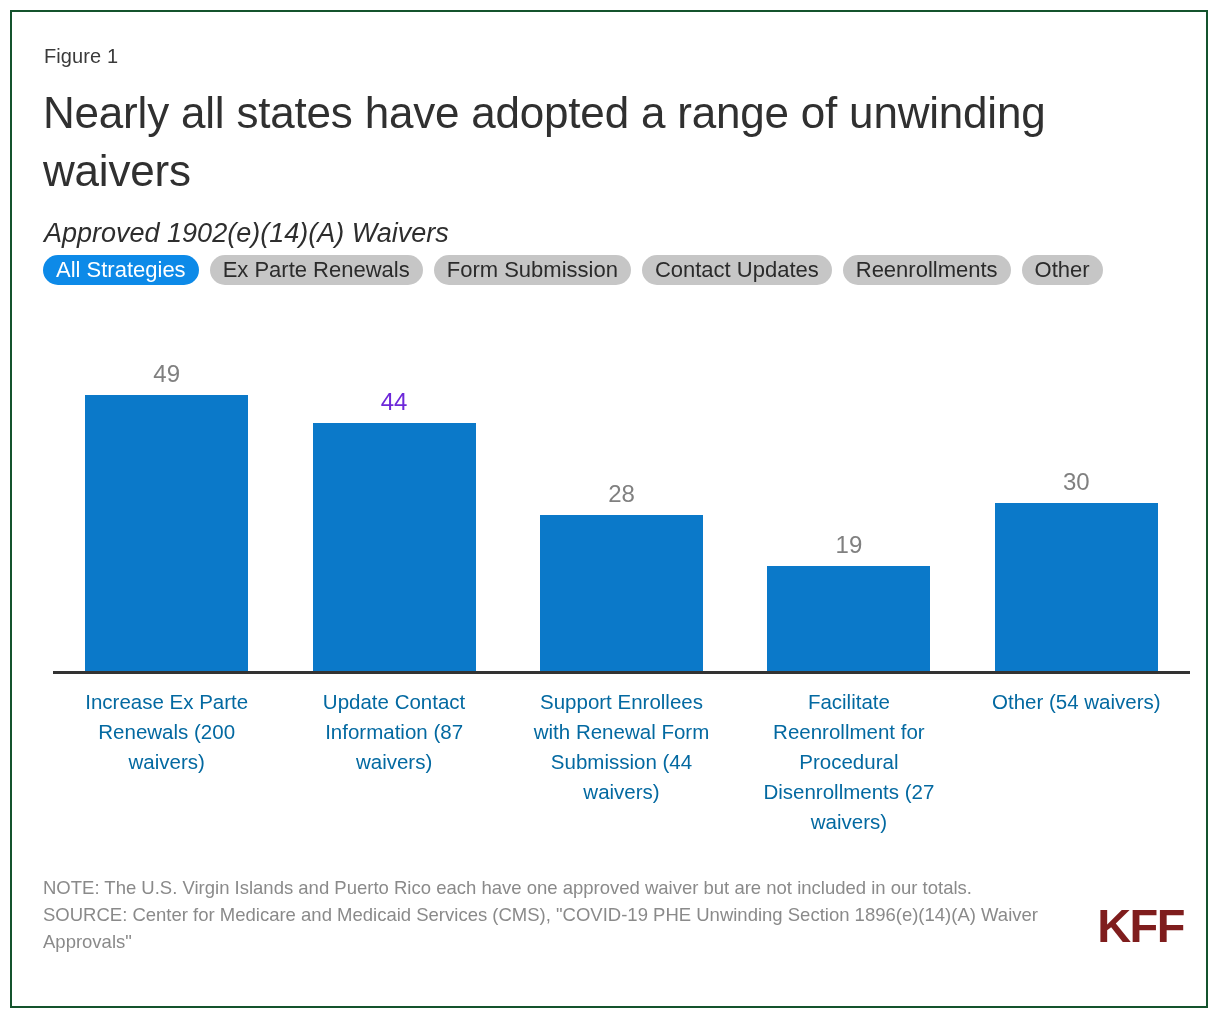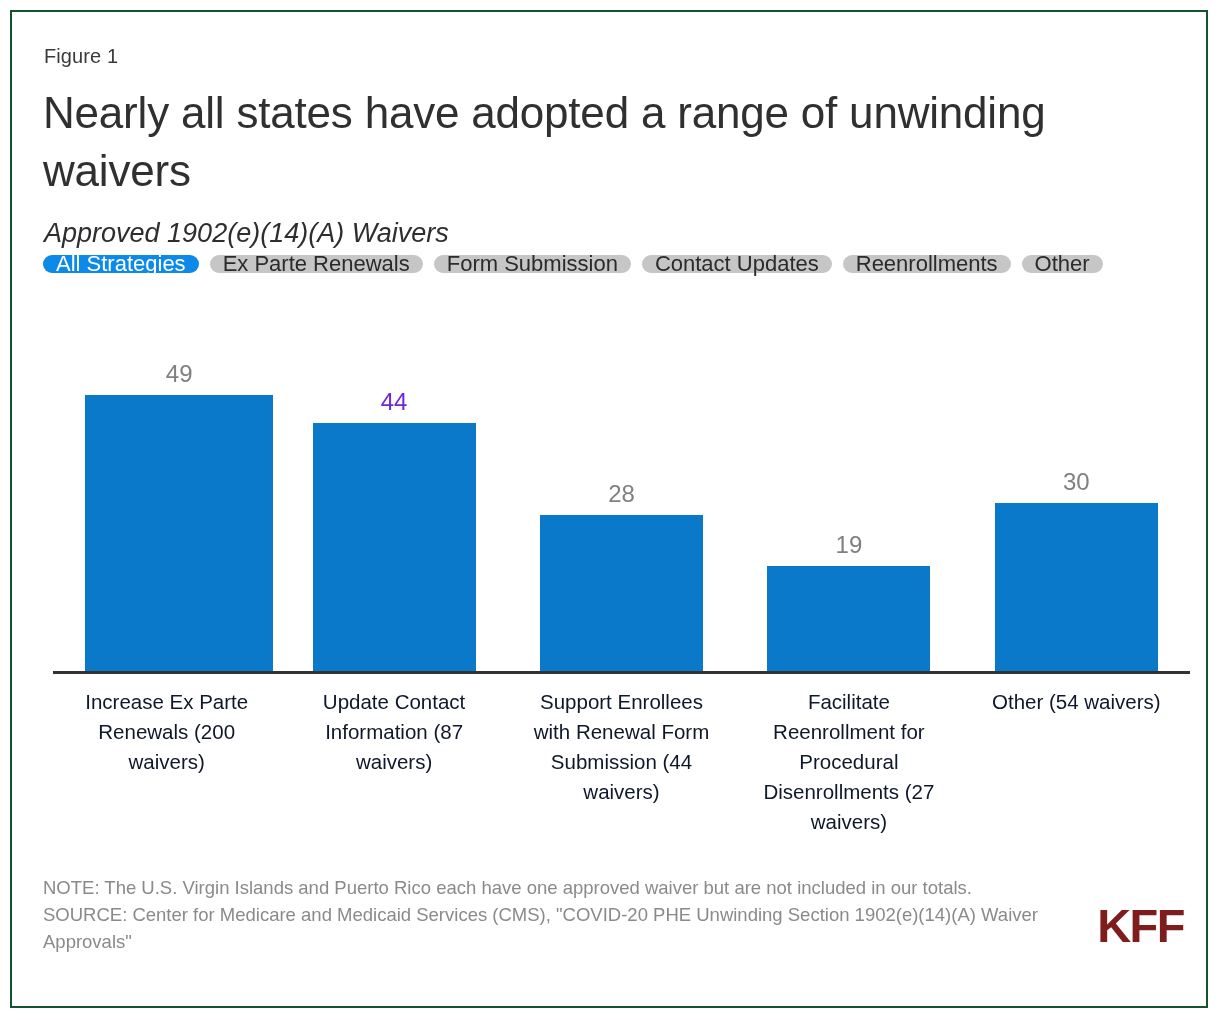--- a/index.html
+++ b/index.html
@@ -67,21 +67,21 @@
     width: 1120px;
     display: flex;
     flex-wrap: wrap;
     gap: 7px 11px;
     align-content: flex-start;
   }
   .pill {
     display: inline-flex;
     align-items: center;
     justify-content: center;
-    height: 18px;
+    height: 30px;
     padding: 0 13px;
     border-radius: 15px;
     font-size: 22px;
     line-height: 1;
     color: #2b2b2b;
     background: #c6c6c6;
     white-space: nowrap;
     cursor: pointer;
     user-select: none;
   }
@@ -135,21 +135,21 @@
     top: 675px;
     width: 1137px;
     height: 165px;
   }
   .x-label {
     position: absolute;
     top: 0;
     text-align: center;
     font-size: 20.5px;
     line-height: 30px;
-    color: #0f172a;
+    color: #0369a1;
   }
 
   
   #footer-note {
     position: absolute;
     left: 31px;
     top: 862px;
     width: 1010px;
     font-size: 18.5px;
     line-height: 27px;
@@ -184,21 +184,21 @@
   <div id="strategy-pills">
       <div class="pill active">All Strategies</div>
       <div class="pill">Ex Parte Renewals</div>
       <div class="pill">Form Submission</div>
       <div class="pill">Contact Updates</div>
       <div class="pill">Reenrollments</div>
       <div class="pill">Other</div>
     </div>
 
   <div id="plot-area">
-      <div class="bar-slot" style="left: 32.2px; width: 163px; padding-left: 25px;">
+      <div class="bar-slot" style="left: 32.2px; width: 163px;">
         <div class="bar-rect" title="Increase Ex Parte Renewals (200 waivers): 49" style="height: 279px; background: rgb(11, 121, 201);"></div>
         <div class="bar-value" style="bottom: 288px; color: rgb(128, 128, 128);">49</div>
       </div>
       <div class="bar-slot" style="left: 259.6px; width: 163px;">
         <div class="bar-rect" title="Update Contact Information (87 waivers): 44" style="height: 250.531px; background: rgb(11, 121, 201);"></div>
         <div class="bar-value" style="bottom: 259.531px; color: #6d28d9;">44</div>
       </div>
       <div class="bar-slot" style="left: 487px; width: 163px;">
         <div class="bar-rect" title="Support Enrollees with Renewal Form Submission (44 waivers): 28" style="height: 159.429px; background: rgb(11, 121, 201);"></div>
         <div class="bar-value" style="bottom: 168.429px; color: rgb(128, 128, 128);">28</div>
@@ -218,18 +218,18 @@
   <div id="x-labels">
       <div class="x-label" style="left: 24.7px; width: 178px;">Increase Ex Parte Renewals (200 waivers)</div>
       <div class="x-label" style="left: 252.1px; width: 178px;">Update Contact Information (87 waivers)</div>
       <div class="x-label" style="left: 479.5px; width: 178px;">Support Enrollees with Renewal Form Submission (44 waivers)</div>
       <div class="x-label" style="left: 706.9px; width: 178px;">Facilitate Reenrollment for Procedural Disenrollments (27 waivers)</div>
       <div class="x-label" style="left: 934.3px; width: 178px;">Other (54 waivers)</div>
     </div>
 
   <div id="footer-note">
     <span class="note-line">NOTE: The U.S. Virgin Islands and Puerto Rico each have one approved waiver but are not included in our totals.</span>
-    <span class="source-line">SOURCE: Center for Medicare and Medicaid Services (CMS), "COVID-20 PHE Unwinding Section 1902(e)(14)(A) Waiver Approvals"</span>
+    <span class="source-line">SOURCE: Center for Medicare and Medicaid Services (CMS), "COVID-19 PHE Unwinding Section 1896(e)(14)(A) Waiver Approvals"</span>
   </div>
 
   <div id="kff-logo">KFF</div>
 
 </div>
 
 </body></html>

